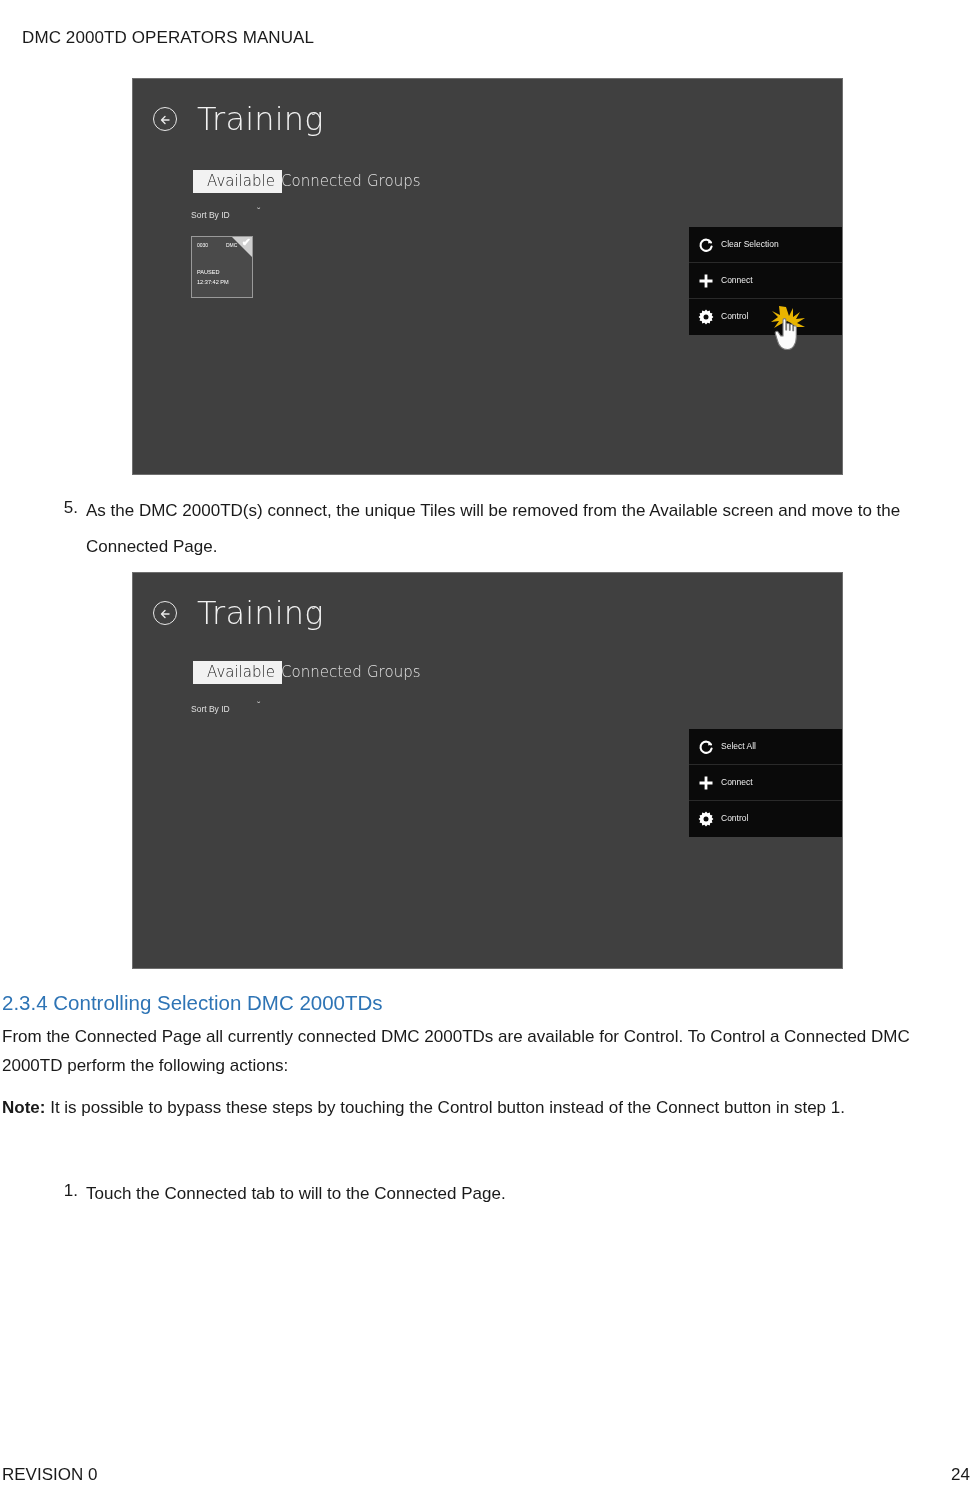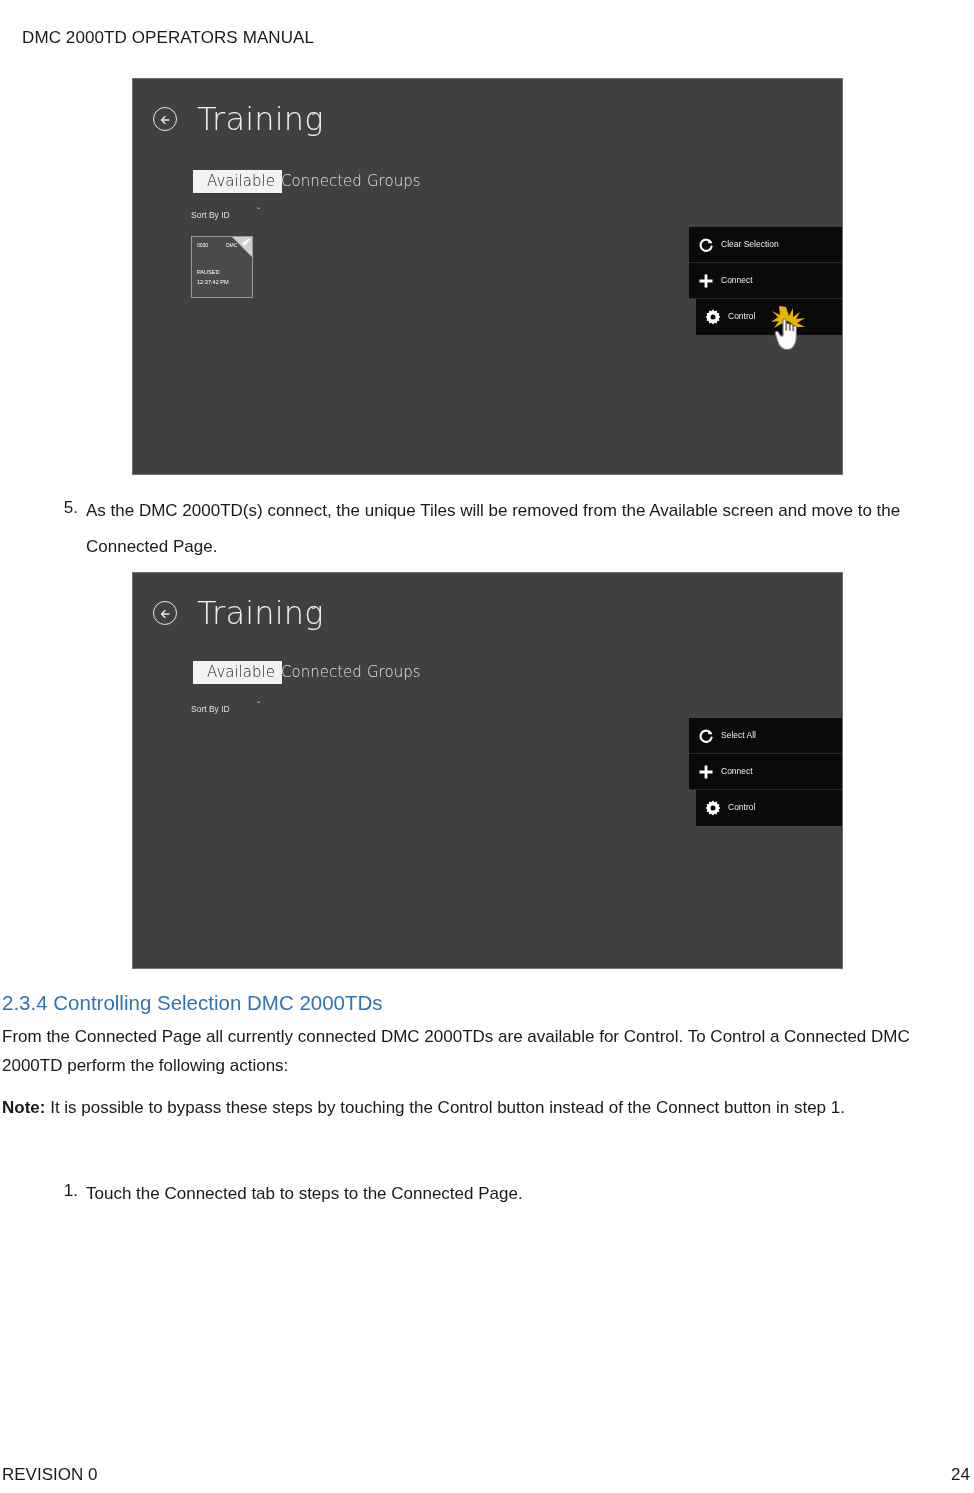--- a/index.html
+++ b/index.html
@@ -167,21 +167,21 @@
 
   
   .cmdbar { position: absolute; }
   .cmdbtn {
     position: relative;
     width: 100%;
     height: 36px;
     background: #0a0a0a;
     border-bottom: 1px solid #2a2a2a;
   }
-  .cmdbtn:last-child { border-bottom: none; margin-left: 7px; }
+  .cmdbtn:last-child { border-bottom: none; }
   .cmd-icon {
     position: absolute;
     left: 8px; top: 9px;
     width: 18px; height: 18px;
     color: #ffffff;
   }
   .cmd-label {
     position: absolute;
     left: 32px; top: 12px;
     font-size: 8.5px;
@@ -331,21 +331,21 @@
   <div class="app-title" style="left:64px; top:21px;">Training</div>
   <div class="app-title-caret" style="left:178px; top:32px;">ˇ</div>
 
   <div class="tab active" style="left:60px; top:88px;">Available</div>
   <div class="tab" style="left:148px; top:90px;">Connected</div>
   <div class="tab" style="left:234px; top:90px;">Groups</div>
 
   <div class="sortby" style="left:58px; top:131px;">Sort By ID</div>
   <div class="sortby-caret" style="left:124px; top:128px;">ˇ</div>
 
-  <div class="cmdbar" style="left:556px; top:145px; width:155px;">
+  <div class="cmdbar" style="left:556px; top:156px; width:155px;">
     <div class="cmdbtn">
       <svg class="cmd-icon" viewBox="0 0 18 18">
         <path d="M14 6.5 A5.6 5.6 0 1 0 14.6 10.5" stroke="#fff" stroke-width="2.1" fill="none" stroke-linecap="round"></path>
         <path d="M11.4 3 L15.2 6.6 L11.2 7.6 Z" fill="#fff"></path>
       </svg>
       <div class="cmd-label">Select All</div>
     </div>
     <div class="cmdbtn">
       <svg class="cmd-icon" viewBox="0 0 18 18">
         <path d="M9 2.5 V15.5 M2.5 9 H15.5" stroke="#fff" stroke-width="2.8" stroke-linecap="butt"></path>
@@ -365,17 +365,17 @@
 <h2 class="section-heading" style="left:2px; top:991px; margin:0;">2.3.4 Controlling Selection DMC 2000TDs</h2>
 
 <div class="para" style="left:2px; top:1022px; width:950px;">From the Connected Page all currently connected DMC 2000TDs are available for Control. To Control a Connected DMC 2000TD perform the following actions:</div>
 
 <div class="para" style="left:2px; top:1093px; width:952px;">
   <span class="note-lbl">Note:</span><span> It is possible to bypass these steps by touching the Control button instead of the Connect button in step 1.</span>
 </div>
 
 <div class="list-item" style="left:38px; top:1176px; width:920px;">
   <div class="list-num">1.</div>
-  <div class="list-text" style="width:880px;">Touch the Connected tab to steps to the Connected Page.</div>
+  <div class="list-text" style="width:880px;">Touch the Connected tab to will to the Connected Page.</div>
 </div>
 
 <div class="footer-left">REVISION 0</div>
 <div class="footer-right">24</div>
 
 </body></html>

